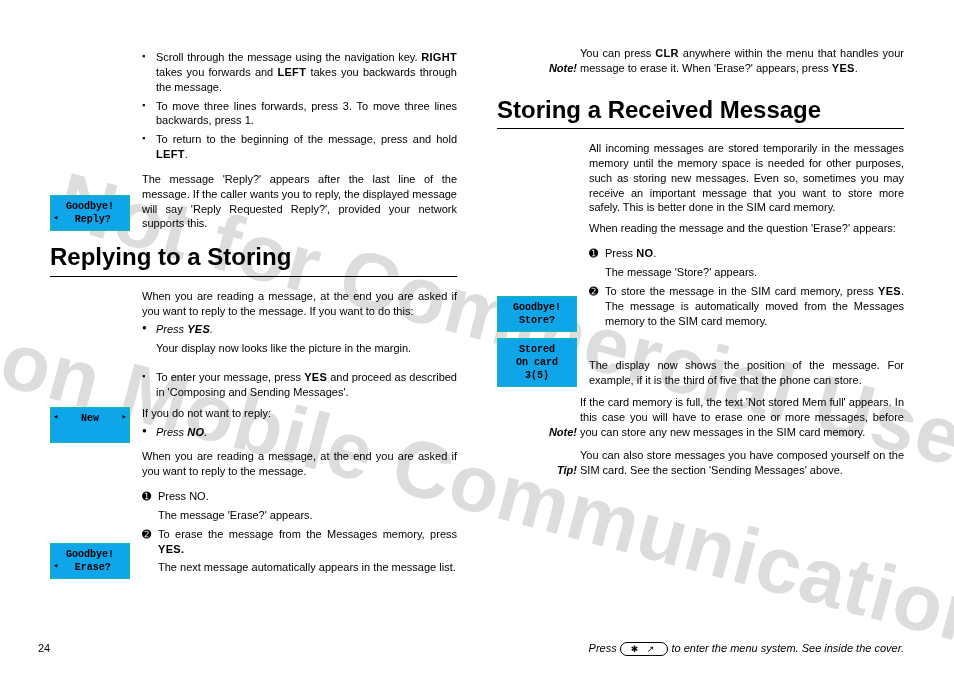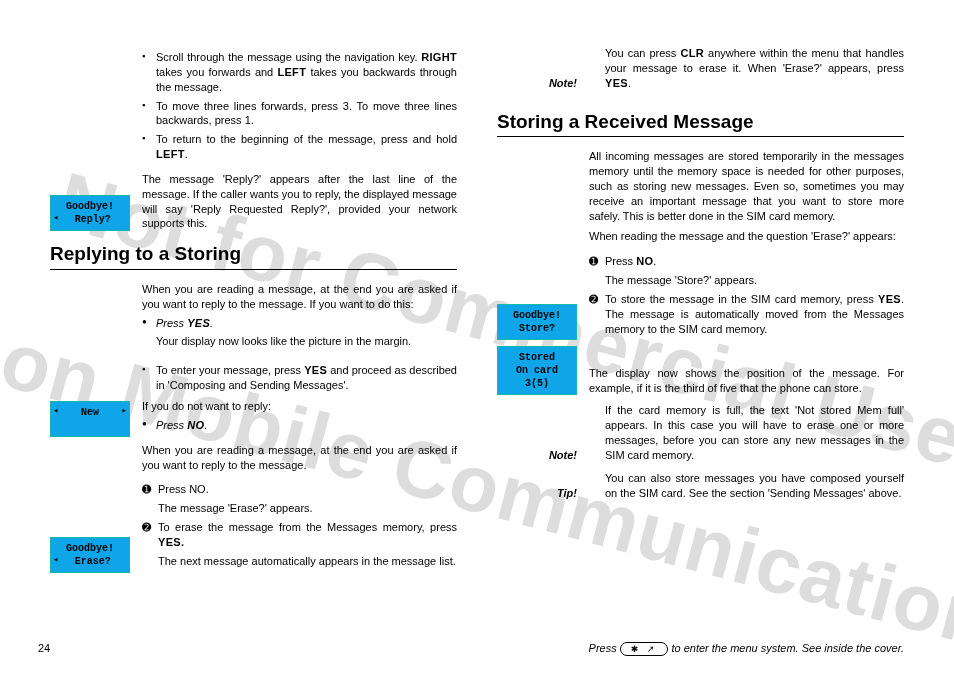--- a/index.html
+++ b/index.html
@@ -35,36 +35,36 @@
     z-index: 1;
     padding: 40px 50px 30px 50px;
     display: flex;
     gap: 40px;
     height: 635px;
   }
   .col { flex: 1 1 0; min-width: 0; }
   h2.section {
     font-family: "Trebuchet MS", "Lucida Sans", sans-serif;
     font-weight: 700;
-    font-size: 19px;
+    font-size: 24px;
     margin: 10px 0 12px 0;
     border-bottom: 1px solid #000;
     padding-bottom: 2px;
   }
 
   .row { display: flex; align-items: flex-end; margin: 6px 0; }
   .margin-box {
     width: 80px;
     flex: 0 0 80px;
     margin-right: 12px;
   }
   .margin-label {
     width: 80px;
     flex: 0 0 80px;
-    margin-right: 28px;
+    margin-right: 3px;
     text-align: right;
     font-style: italic;
     font-weight: 700;
     font-size: 11px;
     padding-top: 1px;
   }
   .body-text { flex: 1 1 auto; text-align: justify; }
 
   .lcd {
     border: 1px solid #14b8a6;

